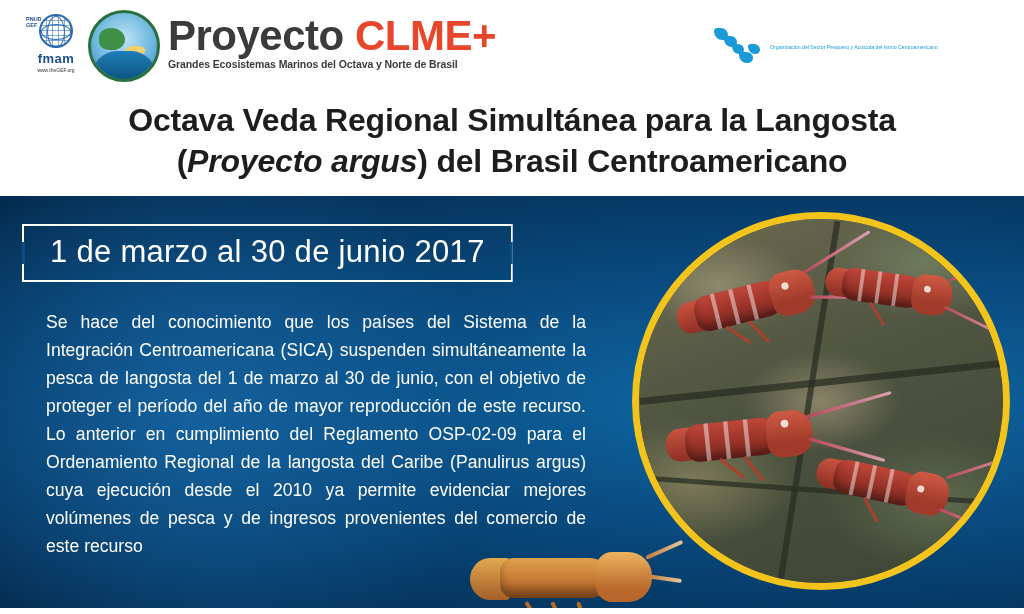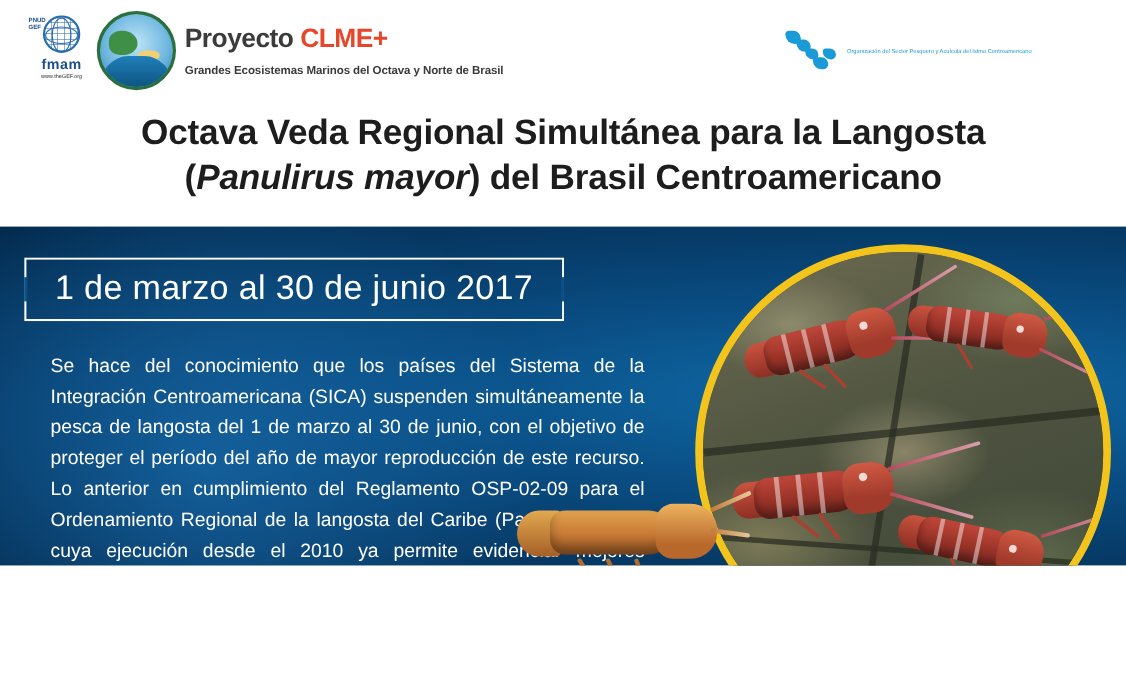--- a/index.html
+++ b/index.html
@@ -81,21 +81,21 @@
   }
   .logo-clme-mark .fish {
     position: absolute; left: 52%; top: 50%; width: 20px; height: 9px;
     background: #f0d070; border-radius: 50% 40% 40% 50%;
   }
 
   .logo-clme-text {
     position: absolute; left: 168px; top: 8px;
   }
   .logo-clme-text .t1 {
-    font-size: 24px; font-weight: bold; color: #3b3b3b;
+    font-size: 42px; font-weight: bold; color: #3b3b3b;
     letter-spacing: -0.5px; line-height: 40px;
   }
   .logo-clme-text .t1 .clme { color: #e8462a; }
   .logo-clme-text .t2 {
     font-size: 10.5px; font-weight: bold; color: #3b3b3b;
     margin-top: 2px; letter-spacing: -0.1px;
   }
 
   
   .logo-ospesca {
@@ -153,22 +153,22 @@
     text-align: center;
   }
   .title-line {
     font-size: 32px; font-weight: bold; color: #1d1d1d;
     line-height: 41px; letter-spacing: -0.2px;
   }
   .title-line em { font-style: italic; }
 
   
   .body-panel {
-    position: absolute; top: 206px; left: 0;
-    width: 1024px; height: 308px;
+    position: absolute; top: 196px; left: 0;
+    width: 1024px; height: 412px;
     background:
       radial-gradient(ellipse at 78% 50%, #0f6aa8 0%, #0a4e84 38%, #063a66 70%, #032a4d 100%);
     overflow: hidden;
   }
   .body-panel .glow {
     position: absolute; left: -120px; top: -60px; width: 620px; height: 560px;
     background: radial-gradient(ellipse at center, rgba(30,120,190,.55) 0%, rgba(10,70,120,0) 70%);
   }
 
   
@@ -336,21 +336,21 @@
       </div>
       <div class="op-txt">
         <div class="op-sub">Organización del Sector Pesquero y Acuícola del Istmo Centroamericano</div>
       </div>
     </div>
 
   </div>
 
   <div class="title-block">
     <div class="title-line">Octava Veda Regional Simultánea para la Langosta</div>
-    <div class="title-line"><span>(</span><em>Panulirus mayor</em><span>) del Brasil Centroamericano</span></div>
+    <div class="title-line"><span>(</span><em>Proyecto argus</em><span>) del Brasil Centroamericano</span></div>
   </div>
 </div>
 
 <div class="body-panel">
   <div class="glow"></div>
 
   <div class="date-banner">
     <span class="mask-l"></span>
     <span class="mask-r"></span>
     <span>1 de marzo al 30 de junio 2017</span>

